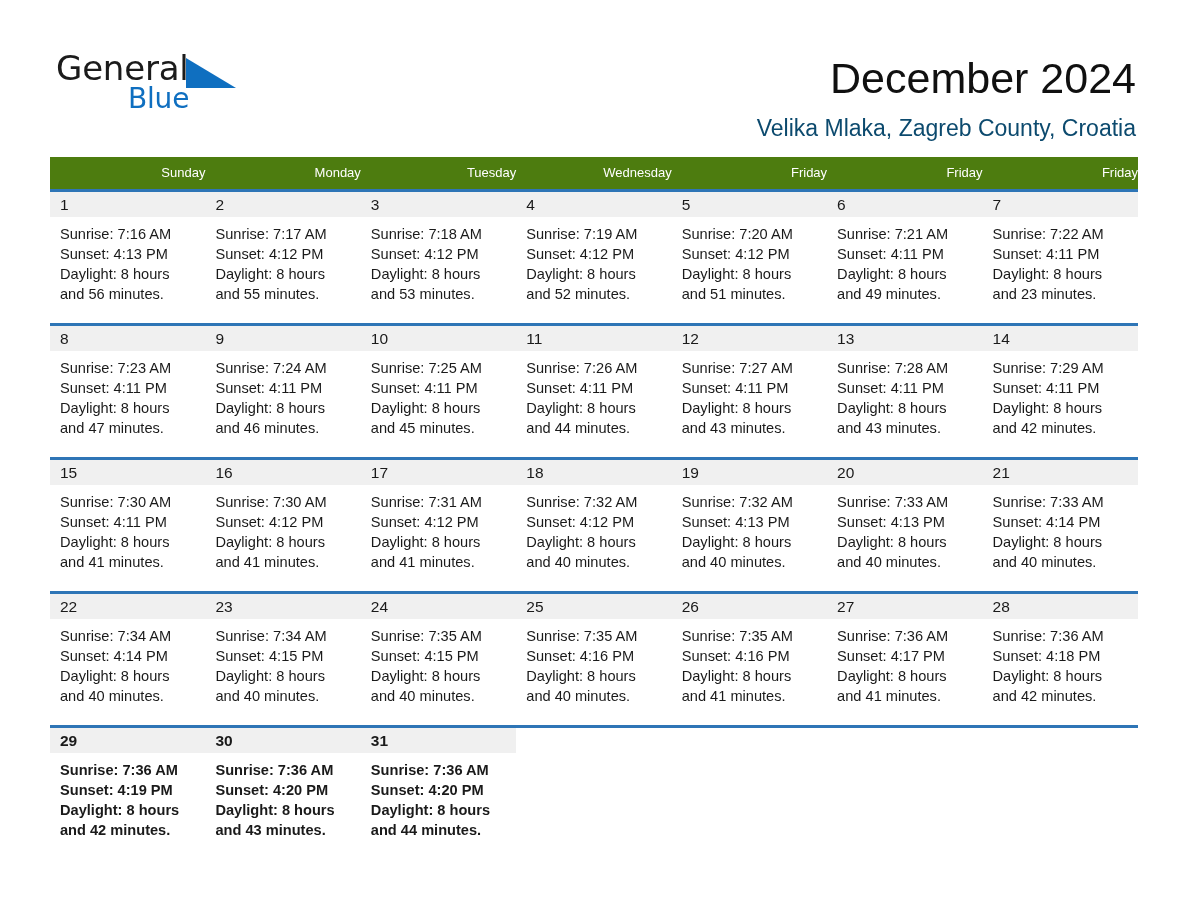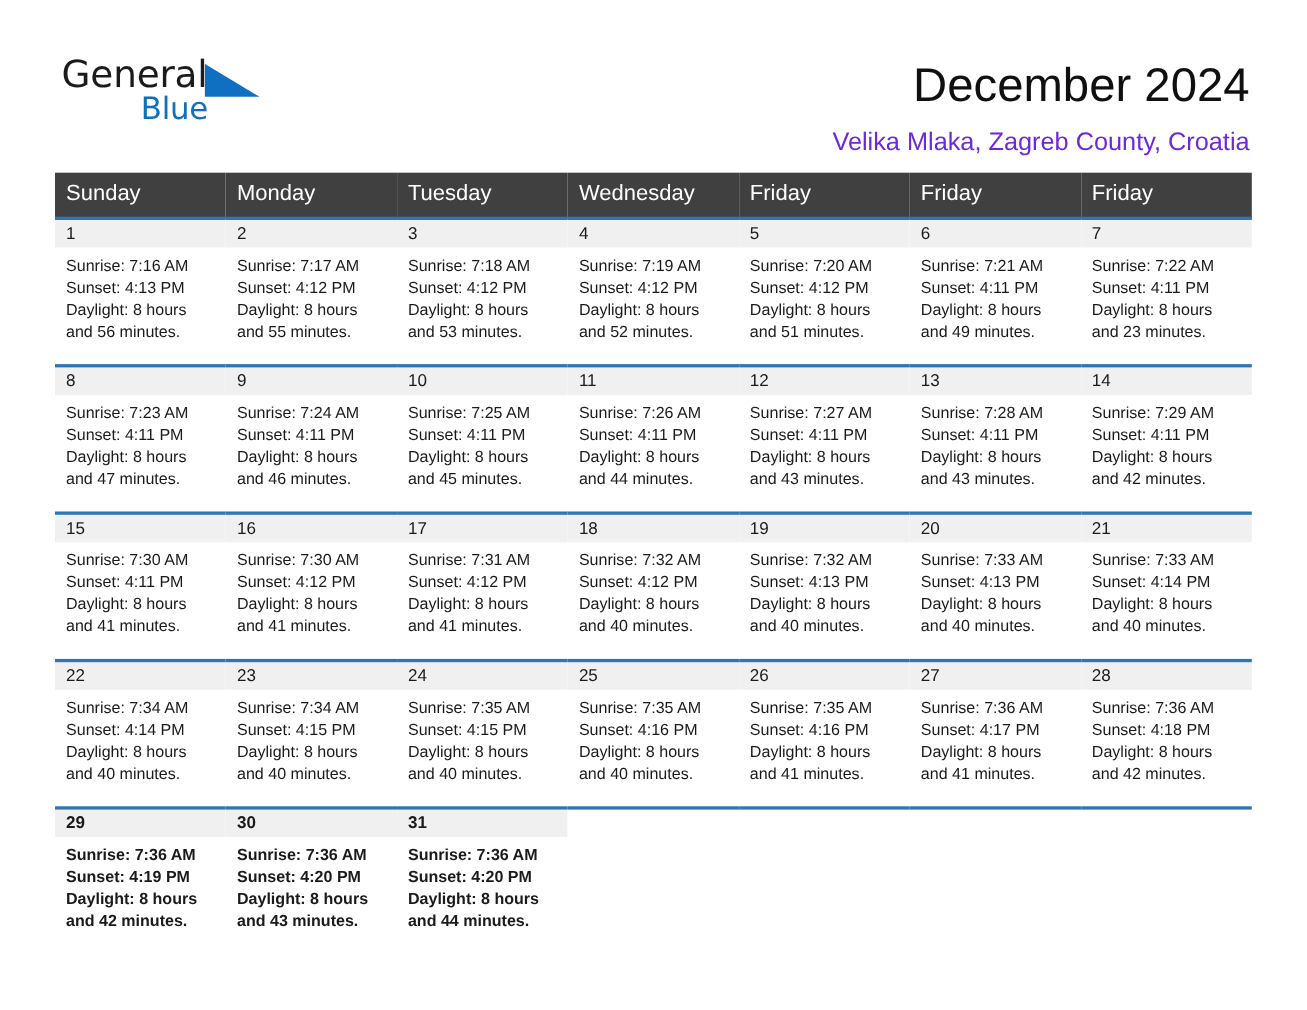--- a/index.html
+++ b/index.html
@@ -80,44 +80,44 @@
     font-size: 43px;
     font-weight: 400;
     color: #101010;
     line-height: 1.05;
     white-space: nowrap;
   }
   .cal-subtitle {
     margin-top: 14px;
     font-size: 23px;
     font-weight: 400;
-    color: #6d28d9;
+    color: #0c4a6e;
     white-space: nowrap;
   }
 
   
   .cal-wrap {
     position: absolute;
     left: 50px;
     top: 157px;
     width: 1088px;
   }
   table.cal {
     border-collapse: collapse;
     table-layout: fixed;
     width: 1088px;
   }
   table.cal col { width: 155.43px; }
 
   thead th {
-    background: #404040;
+    background: #4d7c0f;
     color: #ffffff;
-    font-size: 20px;
+    font-size: 13px;
     font-weight: 400;
-    text-align: left;
+    text-align: right;
     padding: 8px 0 9px 10px;
     border: none;
     white-space: nowrap;
   }
 
   tbody td {
     vertical-align: top;
     padding: 0;
     border: none;
     border-top: 3px solid #2e75b6;

